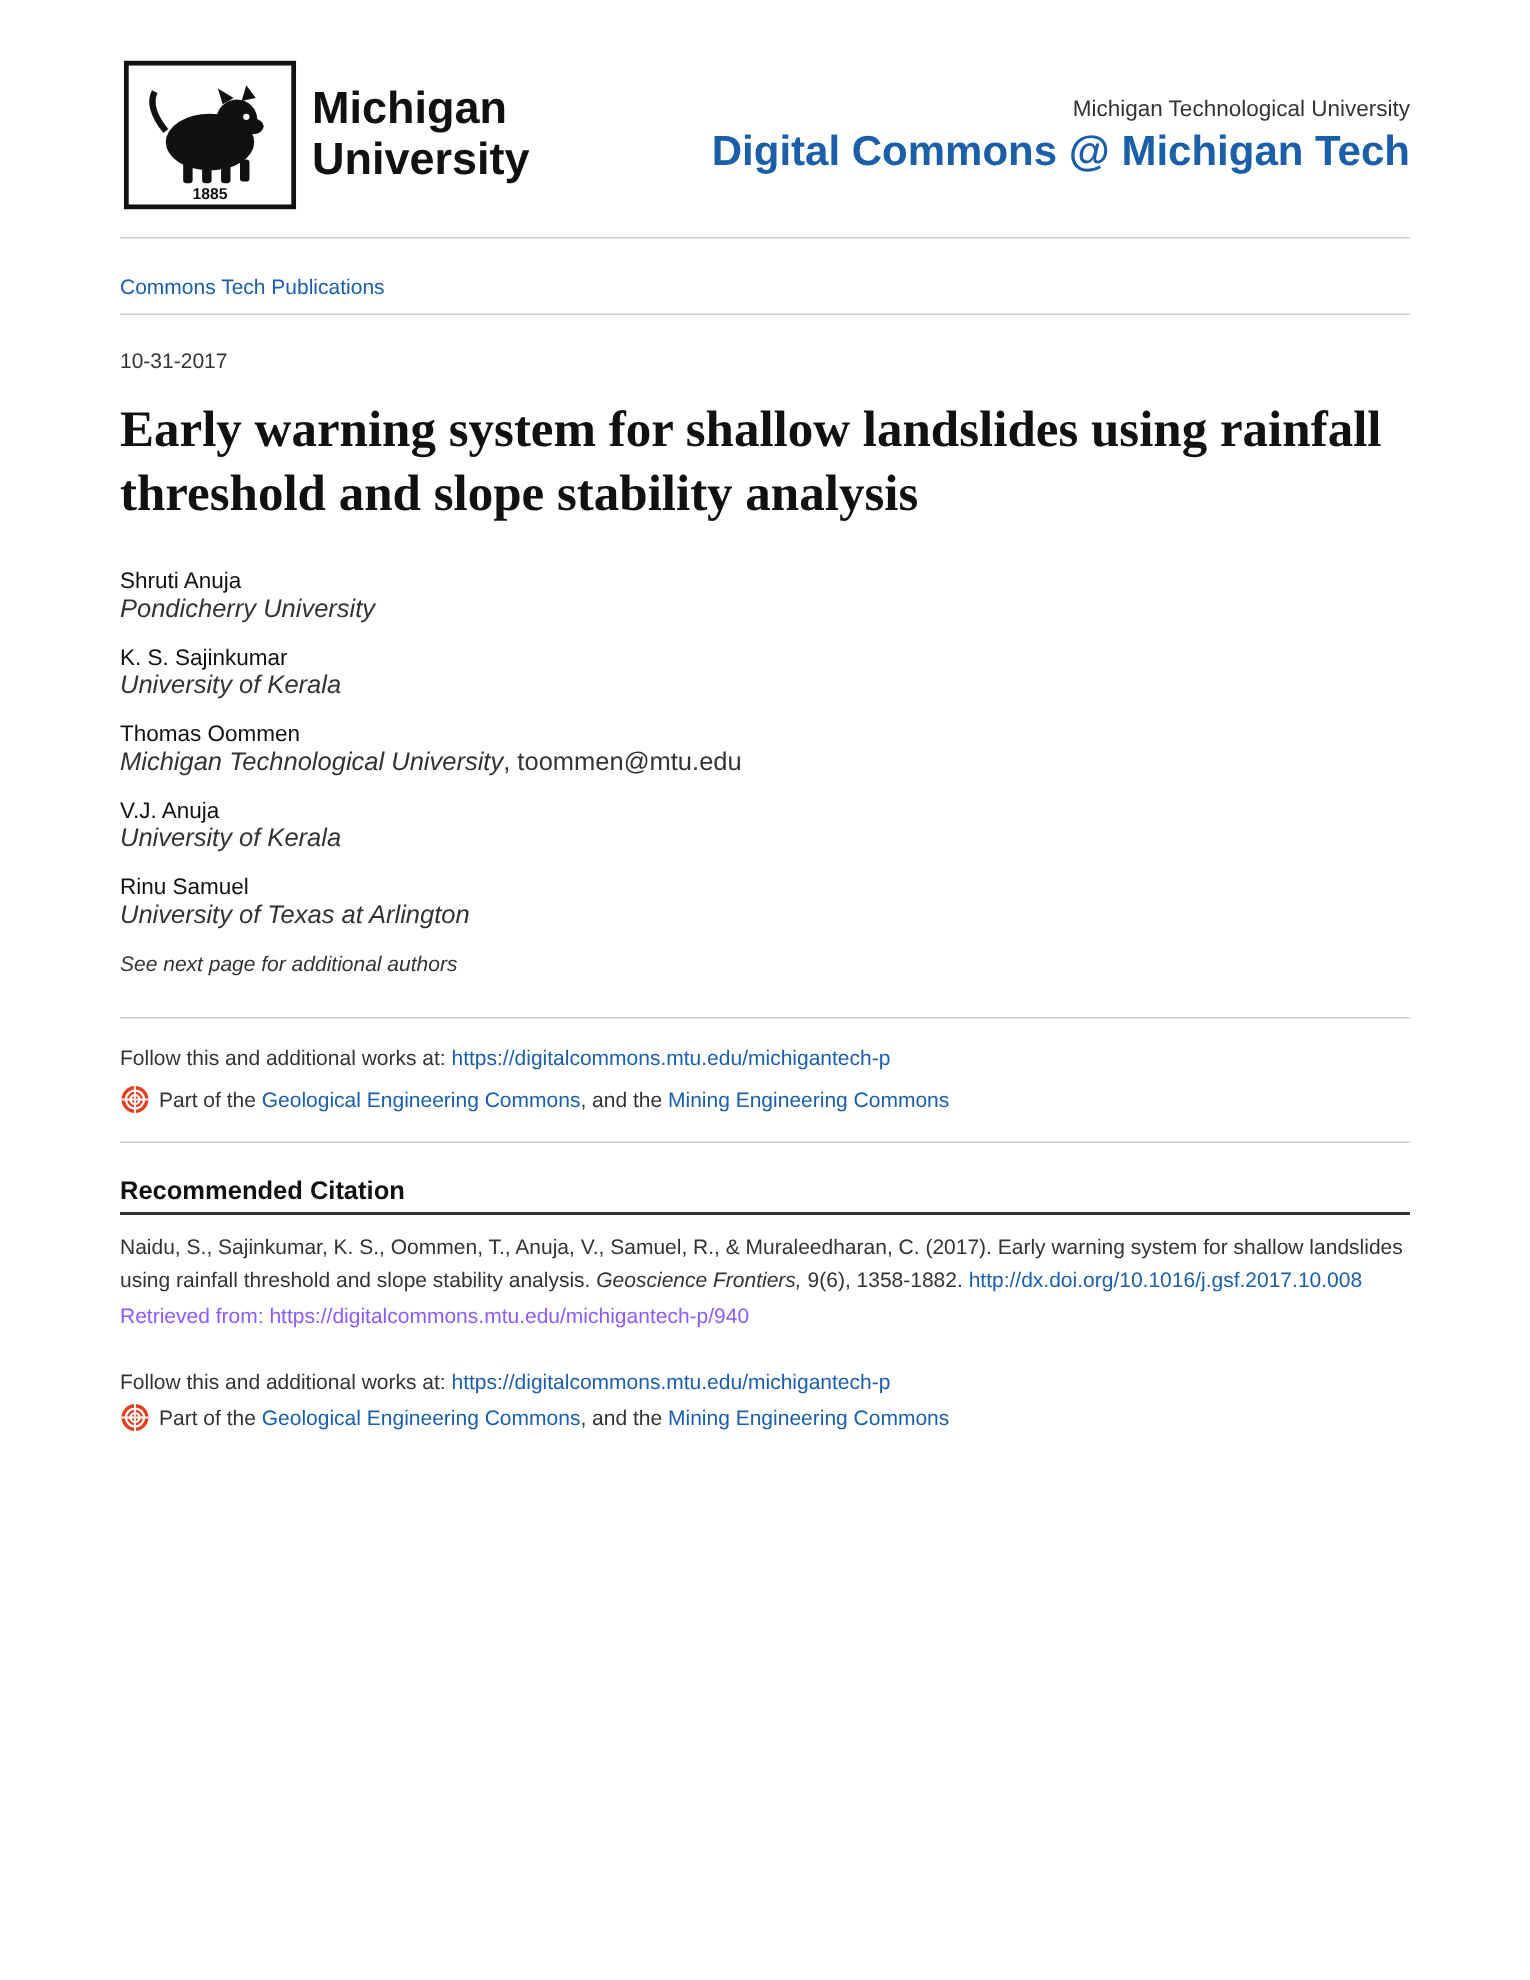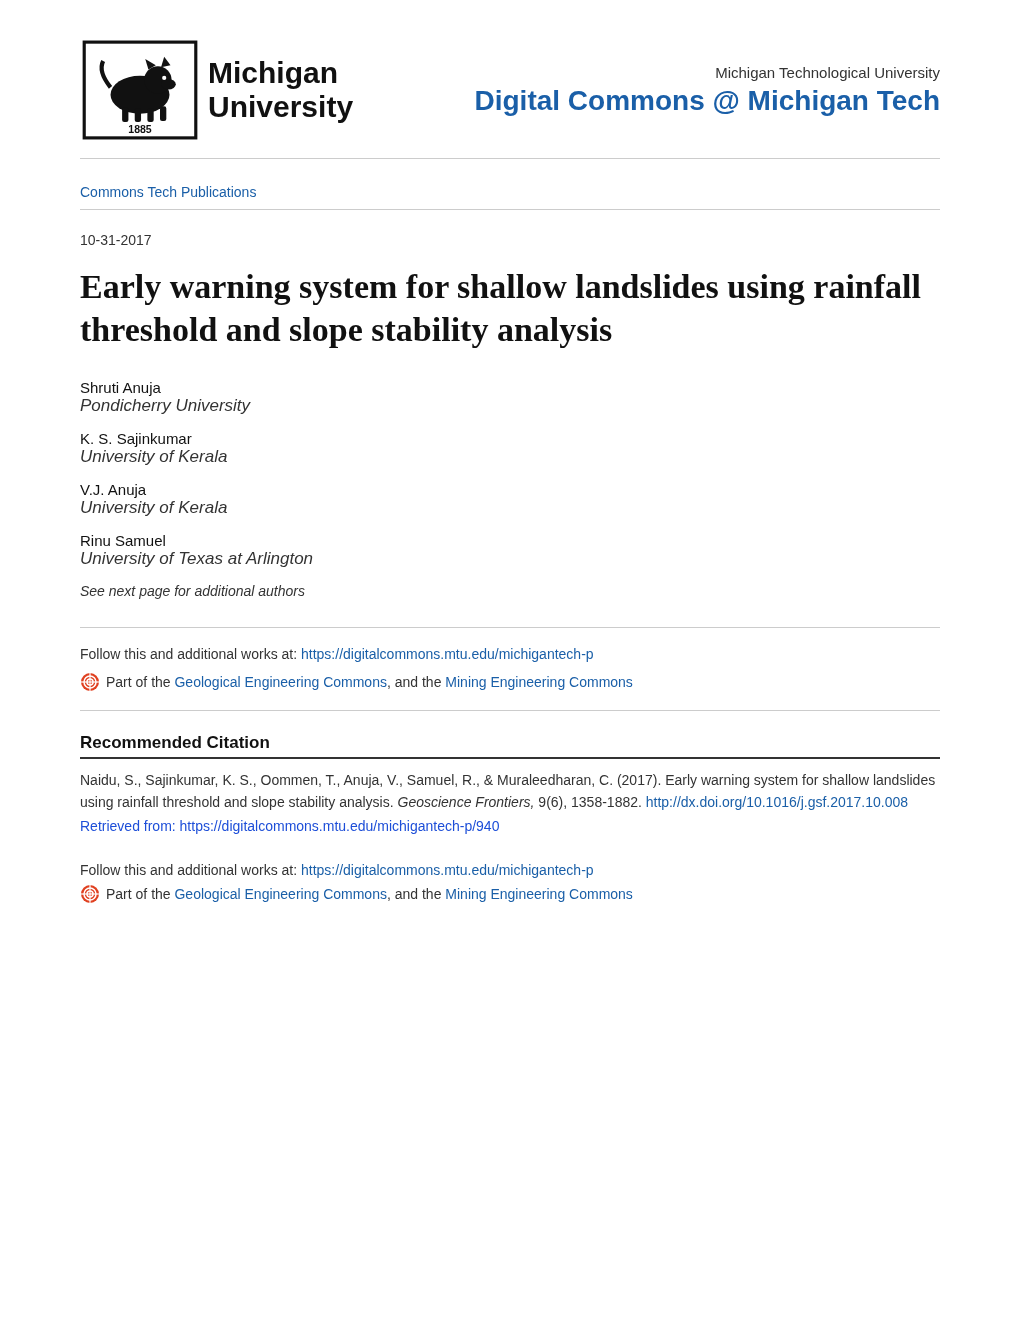--- a/index.html
+++ b/index.html
@@ -168,21 +168,21 @@
     .citation-journal {
       font-style: italic;
     }
     .citation-doi {
       color: #1a5fa8;
       text-decoration: none;
     }
     .retrieved-line {
       font-family: Arial, sans-serif;
       font-size: 14px;
-      color: #1d4ed8;
+      color: #8b5cf6;
       margin-top: 4px;
     }
     .follow-section2 {
       margin-top: 28px;
     }
     .follow-line2 {
       font-family: Arial, sans-serif;
       font-size: 14px;
       color: #333;
       margin-bottom: 6px;
@@ -248,20 +248,26 @@
     <div class="author-block">
       <div class="author-name">Shruti Anuja</div>
       <div class="author-affil">Pondicherry University</div>
     </div>
 
     <div class="author-block">
       <div class="author-name">K. S. Sajinkumar</div>
       <div class="author-affil">University of Kerala</div>
     </div>
 
+    <div class="author-block">
+      <div class="author-name">Thomas Oommen</div>
+      <div class="author-affil">
+        <span>Michigan Technological University</span><span class="author-email">, <span>toommen@mtu.edu</span></span>
+      </div>
+    </div>
 
     <div class="author-block">
       <div class="author-name">V.J. Anuja</div>
       <div class="author-affil">University of Kerala</div>
     </div>
 
     <div class="author-block">
       <div class="author-name">Rinu Samuel</div>
       <div class="author-affil">University of Texas at Arlington</div>
     </div>

